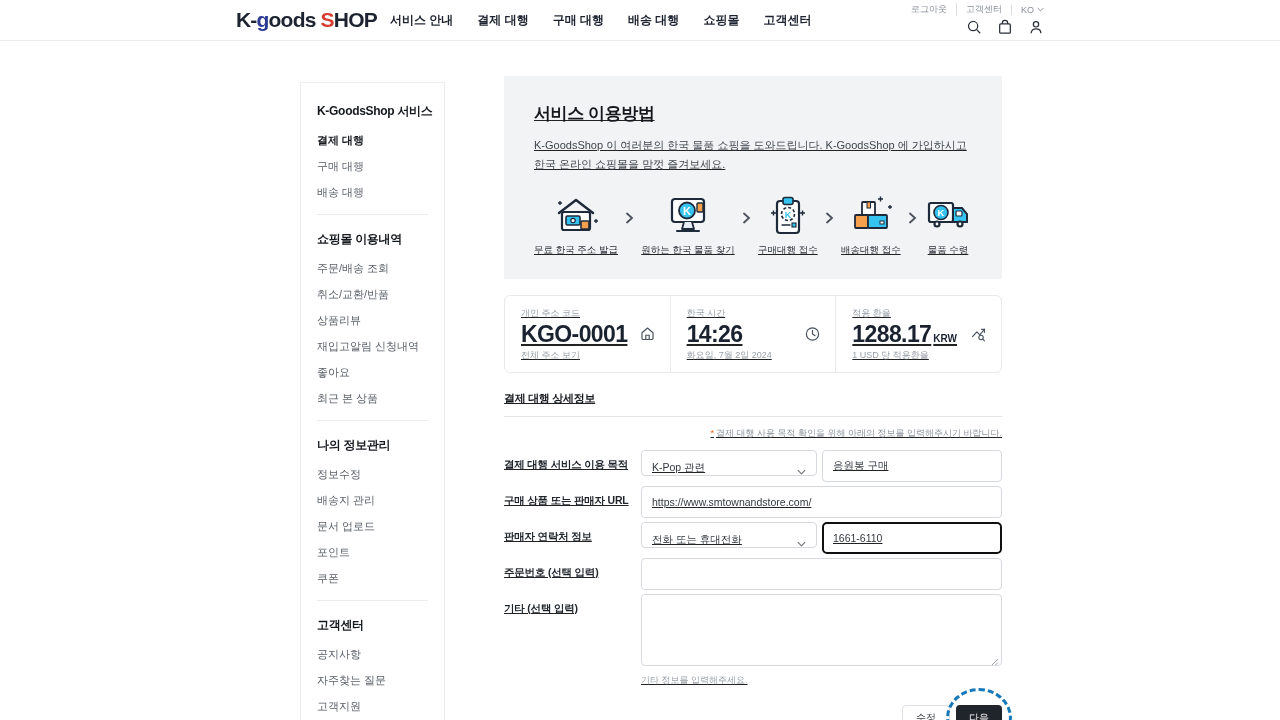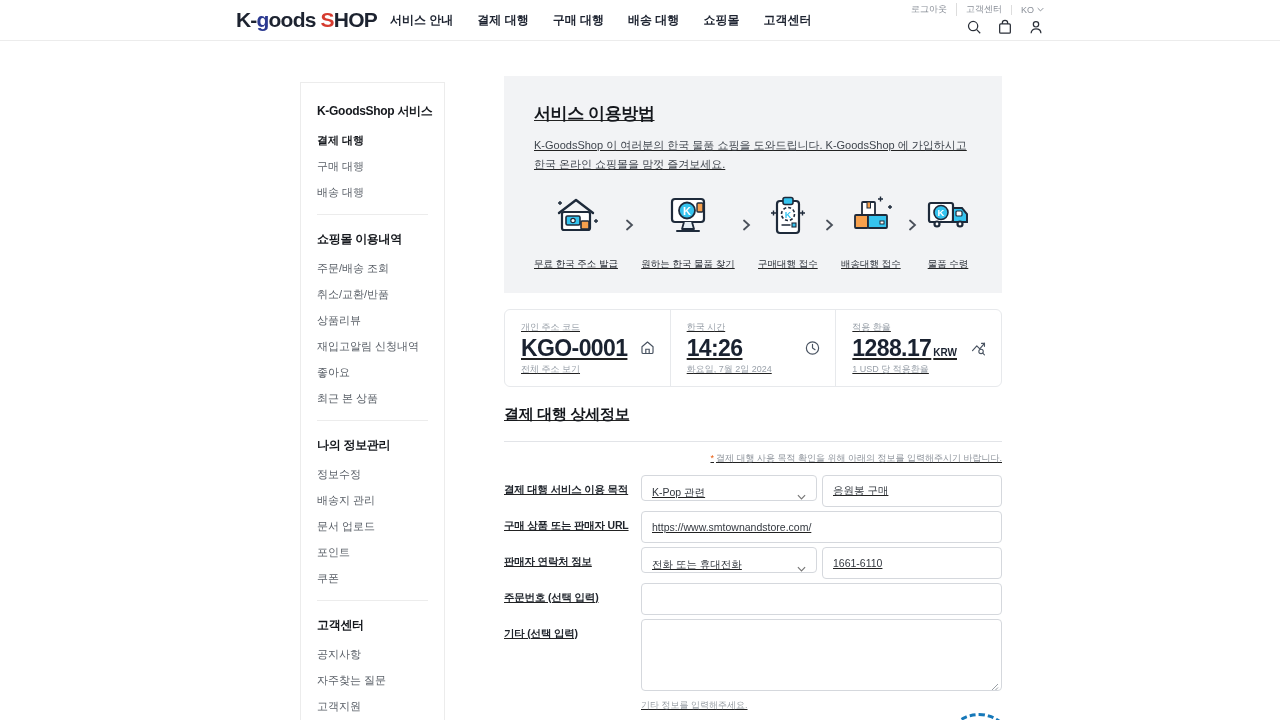--- a/index.html
+++ b/index.html
@@ -30,35 +30,35 @@
   .sb-item.active { color:#15181d; font-weight:800; }
   .sb-div { border:none; border-top:1px solid #ececec; margin:14px 0 16px; }
   
   .main { position:absolute; left:504px; top:76px; width:498px;text-decoration:underline; }
   .hero { background:#f2f3f5; padding:26px 30px 22px; }
   .hero-title { font-size:17px; font-weight:800; color:#15181d; margin:0 0 11px; letter-spacing:-0.4px; }
   .hero-desc { font-size:11px; color:#3f454d; line-height:1.75; margin:0 0 20px; }
   .steps { display:flex; align-items:center; justify-content:space-between; }
   .step { display:flex; flex-direction:column; align-items:center; }
   .step-icon { width:48px; height:42px; }
-  .step-label { font-size:9.5px; color:#2b3038; margin-top:21px; white-space:nowrap; }
+  .step-label { font-size:9.5px; color:#2b3038; margin-top:7px; white-space:nowrap; }
   .step-chev { width:9px; height:12px; color:#4a505a; margin-bottom:16px; flex-shrink:0; }
   
   .cards { display:flex; border:1px solid #e7e9ec; border-radius:6px; margin-top:16px; background:#fff; }
   .card { flex:1; padding:11px 16px 10px; position:relative; }
   .card + .card { border-left:1px solid #e7e9ec; }
   .card-label { font-size:9px; color:#99a0a9; margin-bottom:2px; }
   .card-value { font-size:23px; font-weight:800; color:#1a2230; letter-spacing:-0.6px; line-height:1.1; }
   .card-unit { font-size:10px; font-weight:800; color:#1a2230; letter-spacing:0; margin-left:2px; }
   .card-sub { font-size:9px; color:#99a0a9; margin-top:2px; }
   .card-sub.linky { cursor:pointer; }
   .card-icon { position:absolute; right:14px; top:50%; transform:translateY(-50%); width:17px; height:17px; color:#4a5462; }
   
   .form { margin-top:18px; }
-  .form-title { font-size:15px; font-weight:800; color:#15181d; margin:0 0 17px; padding-bottom:0; letter-spacing:-0.3px; }
+  .form-title { font-size:11px; font-weight:800; color:#15181d; margin:0 0 10px; padding-bottom:0; letter-spacing:-0.3px; }
   .form-divider { border:none; border-top:1px solid #e2e4e8; margin:0 0 10px; }
   .form-note { text-align:right; font-size:9px; color:#8d939b; margin:0 0 10px; }
   .form-note .ast { color:#e8590c; margin-right:2px; }
   .frow { display:flex; margin-bottom:4px; }
   .frow-label { width:137px; flex-shrink:0; font-size:10.5px; font-weight:700; color:#1f242b; padding-top:8px; letter-spacing:-0.2px; }
   .fctrl { flex:1; display:flex; gap:5px; }
   .selectbox { width:176px; flex-shrink:0; height:26px; border:1px solid #d5d8dd; border-radius:4px; background:#fff;
     display:flex; align-items:flex-end; justify-content:space-between; padding:0 10px; font-size:10.5px; color:#33383f; cursor:pointer; }
   .sel-chev { width:9px; height:6px; color:#777; }
   .tinput { flex:1; height:32px; border:1px solid #d5d8dd; border-radius:4px; padding:0 10px; font-size:10.5px; color:#33383f; background:#fff; }

